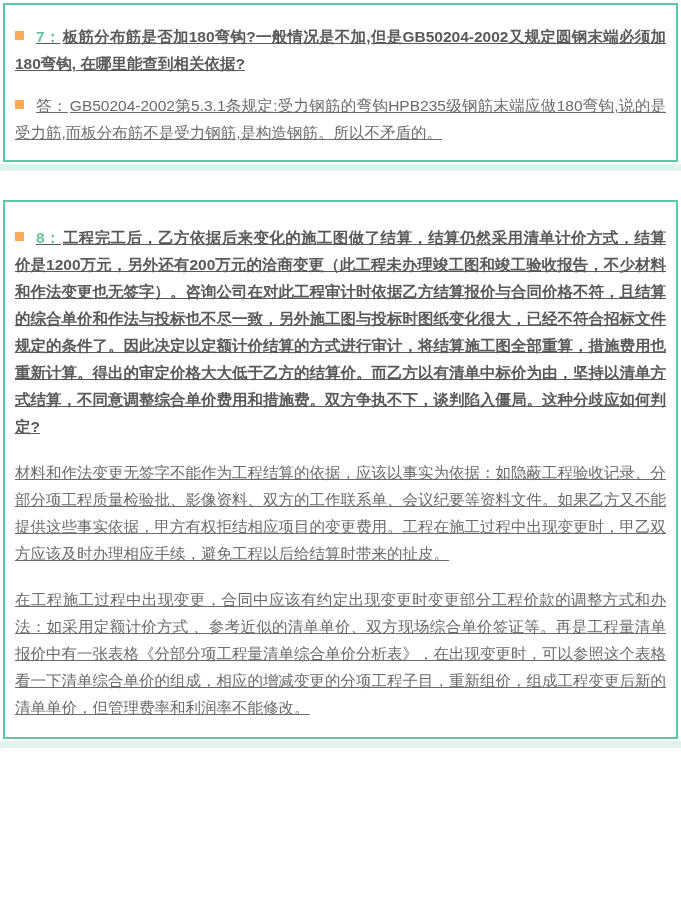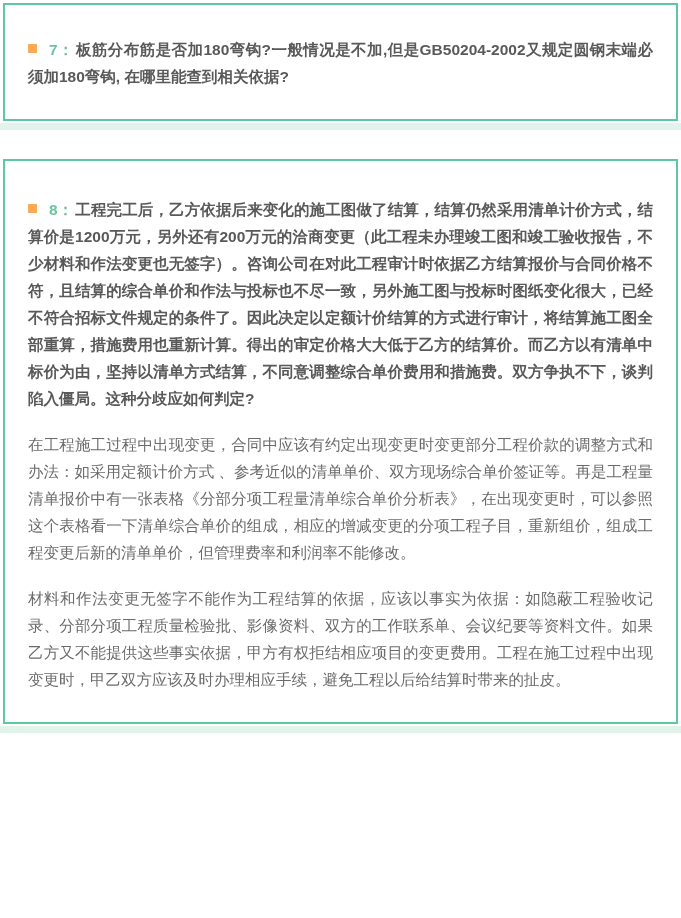--- a/index.html
+++ b/index.html
@@ -38,21 +38,21 @@
     width:681px;
   }
   .gap{height:29px;}
   .bullet{
     display:inline-block;
     width:9px;height:9px;
     background:var(--bullet-color);
     margin-right:12px;
     vertical-align:2px;
   }
-  p{margin:13px;}
+  p{margin:0;text-decoration:underline;}
   .question{
     color:var(--question-color);
     font-weight:bold;
     margin-bottom:15px;
   }
   .q-number{
     color:var(--number-color);
     font-weight:bold;
     margin-right:2px;
   }
@@ -66,29 +66,32 @@
 </style>
 </head>
 <body>
 
 <div class="page">
 
   <section class="card card-1">
     <p class="question">
       <span class="bullet"></span><span class="q-number">7：</span><span class="q-text">板筋分布筋是否加180弯钩?一般情况是不加,但是GB50204-2002又规定圆钢末端必须加180弯钩, 在哪里能查到相关依据?</span>
     </p>
+    <p class="answer-lead">
+      <span class="bullet"></span><span class="answer-label">答：</span><span class="answer-text">GB50204-2002第5.3.1条规定:受力钢筋的弯钩HPB235级钢筋末端应做180弯钩,说的是受力筋,而板分布筋不是受力钢筋,是构造钢筋。所以不矛盾的。</span>
+    </p>
   </section>
   <div class="card-shadow"></div>
 
   <div class="gap"></div>
 
   <section class="card card-2">
     <p class="question">
       <span class="bullet"></span><span class="q-number">8：</span><span class="q-text">工程完工后，乙方依据后来变化的施工图做了结算，结算仍然采用清单计价方式，结算价是1200万元，另外还有200万元的洽商变更（此工程未办理竣工图和竣工验收报告，不少材料和作法变更也无签字）。咨询公司在对此工程审计时依据乙方结算报价与合同价格不符，且结算的综合单价和作法与投标也不尽一致，另外施工图与投标时图纸变化很大，已经不符合招标文件规定的条件了。因此决定以定额计价结算的方式进行审计，将结算施工图全部重算，措施费用也重新计算。得出的审定价格大大低于乙方的结算价。而乙方以有清单中标价为由，坚持以清单方式结算，不同意调整综合单价费用和措施费。双方争执不下，谈判陷入僵局。这种分歧应如何判定?</span>
     </p>
     <div class="answer-extra">
+      <p>材料和作法变更无签字不能作为工程结算的依据，应该以事实为依据：如隐蔽工程验收记录、分部分项工程质量检验批、影像资料、双方的工作联系单、会议纪要等资料文件。如果乙方又不能提供这些事实依据，甲方有权拒结相应项目的变更费用。工程在施工过程中出现变更时，甲乙双方应该及时办理相应手续，避免工程以后给结算时带来的扯皮。</p>
       <p>在工程施工过程中出现变更，合同中应该有约定出现变更时变更部分工程价款的调整方式和办法：如采用定额计价方式 、参考近似的清单单价、双方现场综合单价签证等。再是工程量清单报价中有一张表格《分部分项工程量清单综合单价分析表》，在出现变更时，可以参照这个表格看一下清单综合单价的组成，相应的增减变更的分项工程子目，重新组价，组成工程变更后新的清单单价，但管理费率和利润率不能修改。</p>
-      <p>材料和作法变更无签字不能作为工程结算的依据，应该以事实为依据：如隐蔽工程验收记录、分部分项工程质量检验批、影像资料、双方的工作联系单、会议纪要等资料文件。如果乙方又不能提供这些事实依据，甲方有权拒结相应项目的变更费用。工程在施工过程中出现变更时，甲乙双方应该及时办理相应手续，避免工程以后给结算时带来的扯皮。</p>
     </div>
   </section>
   <div class="card-shadow"></div>
 
 </div>
 
 </body></html>

